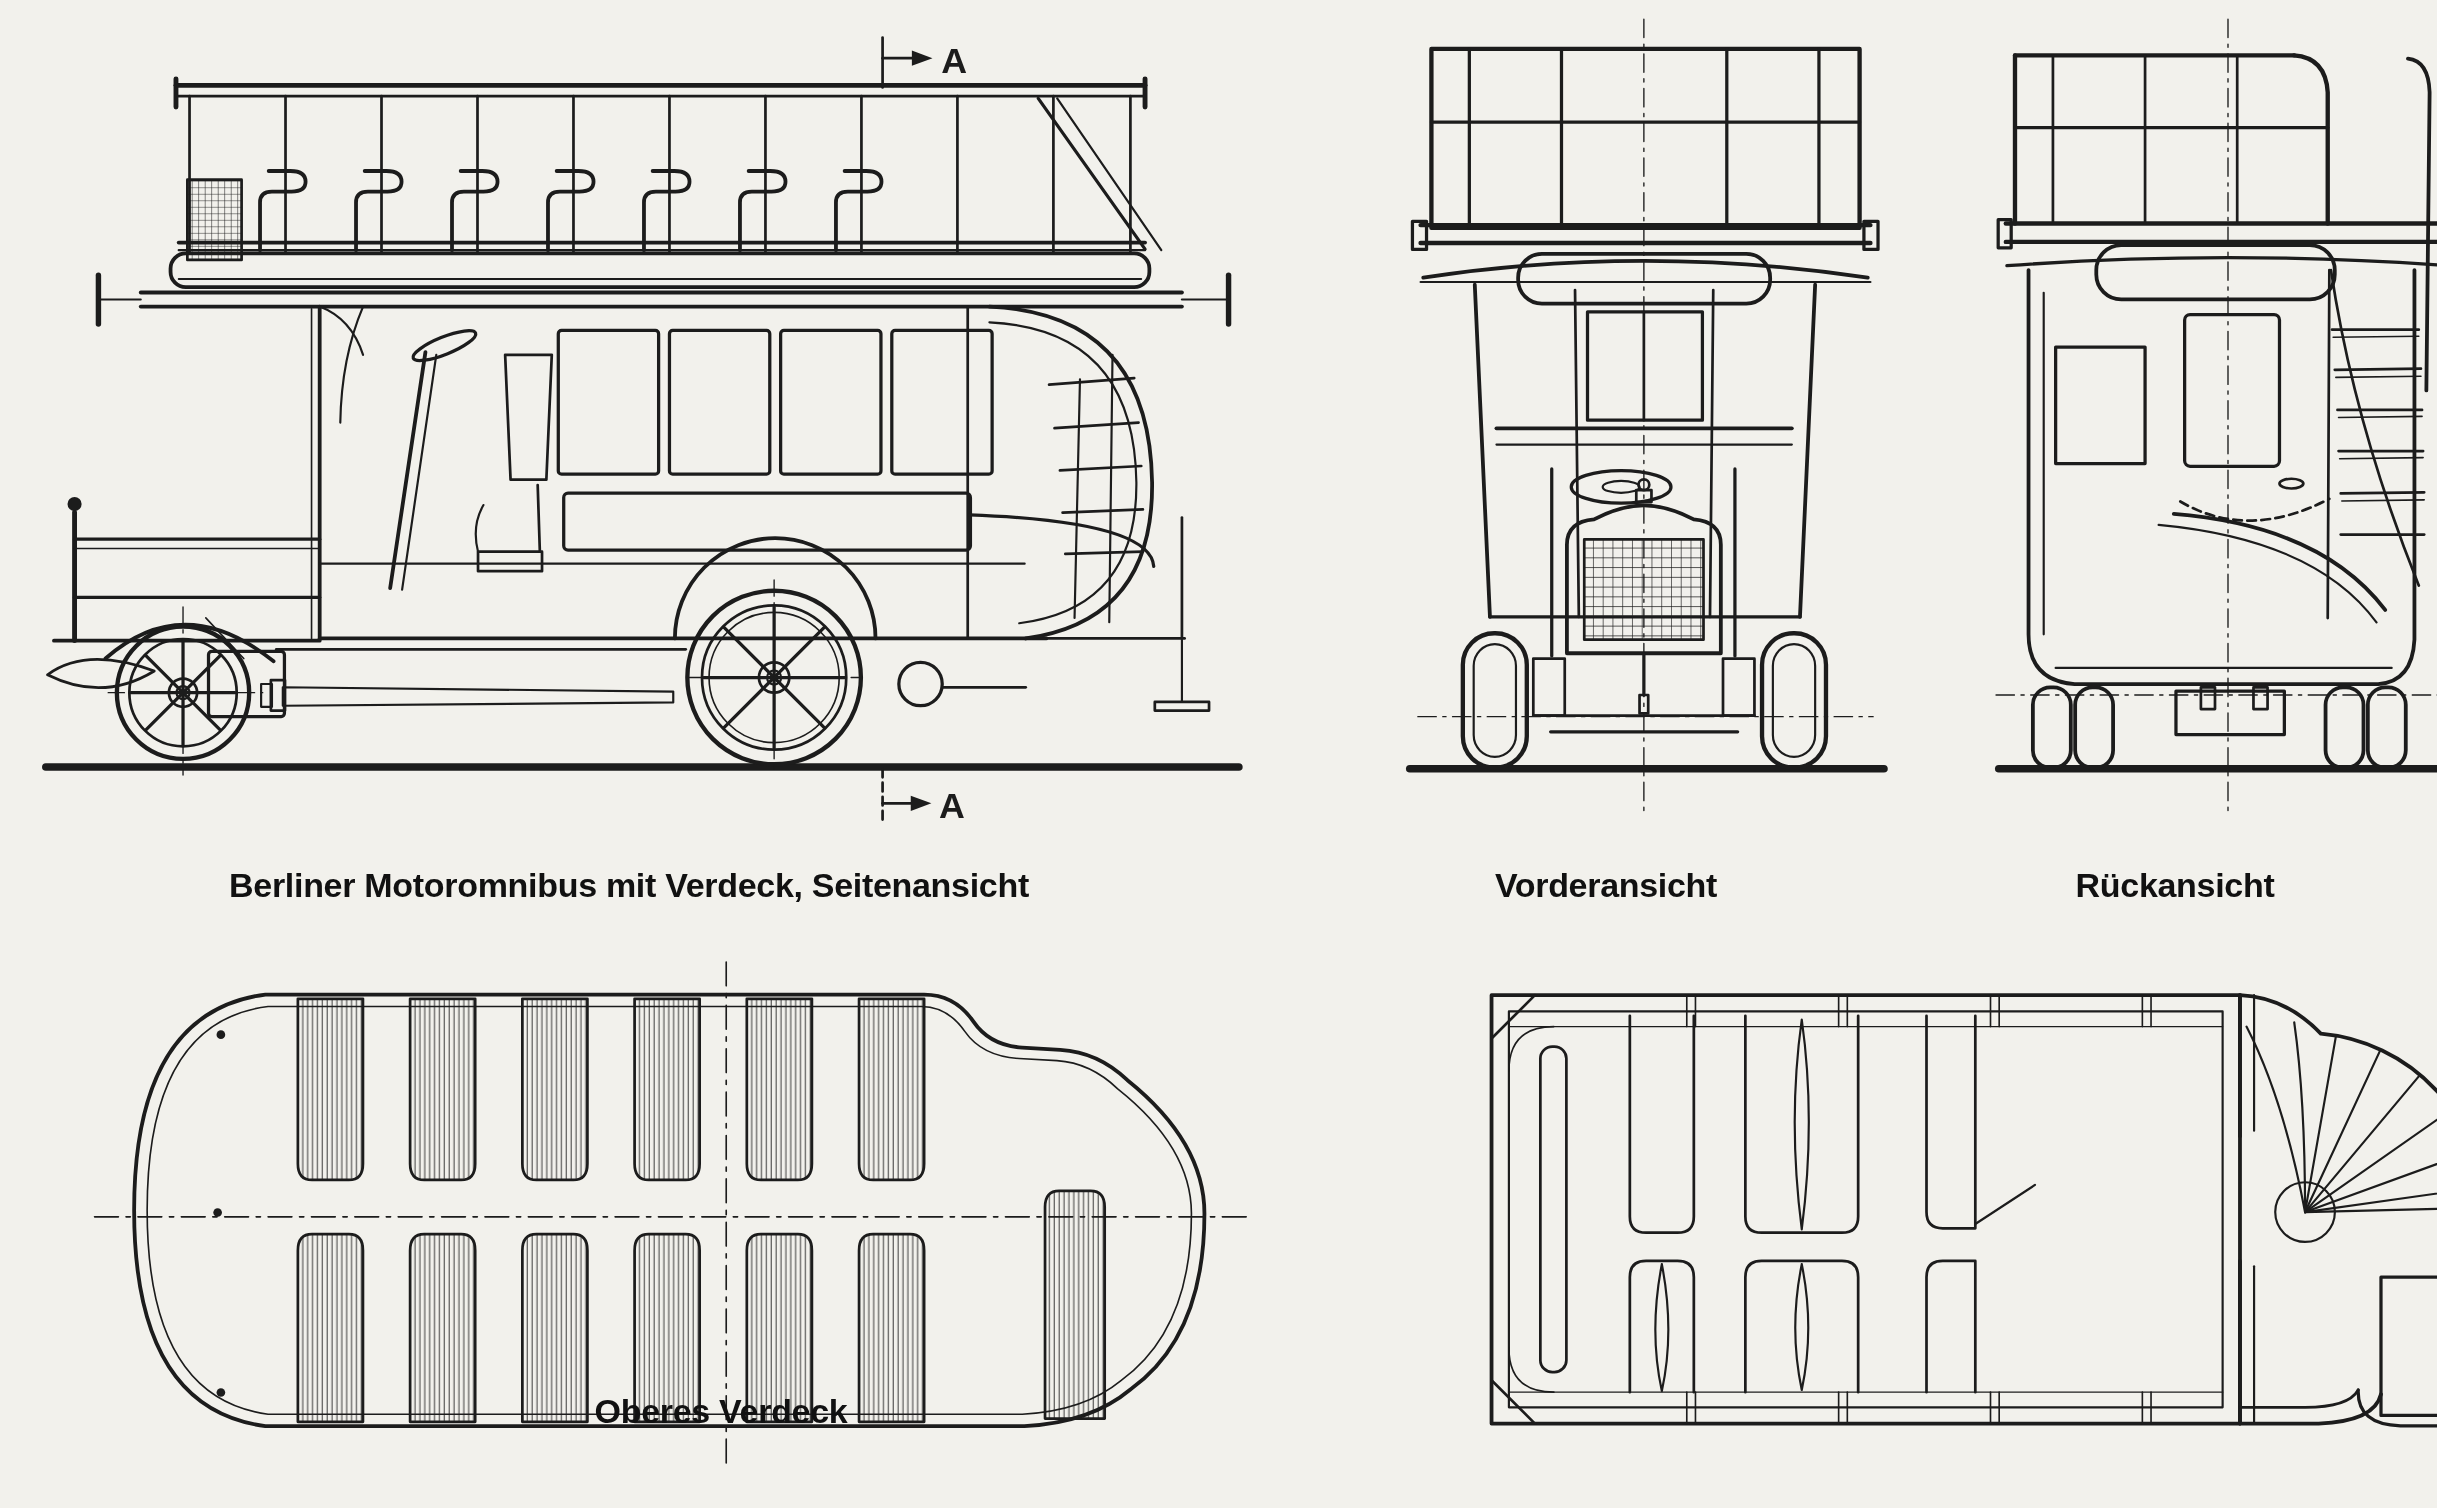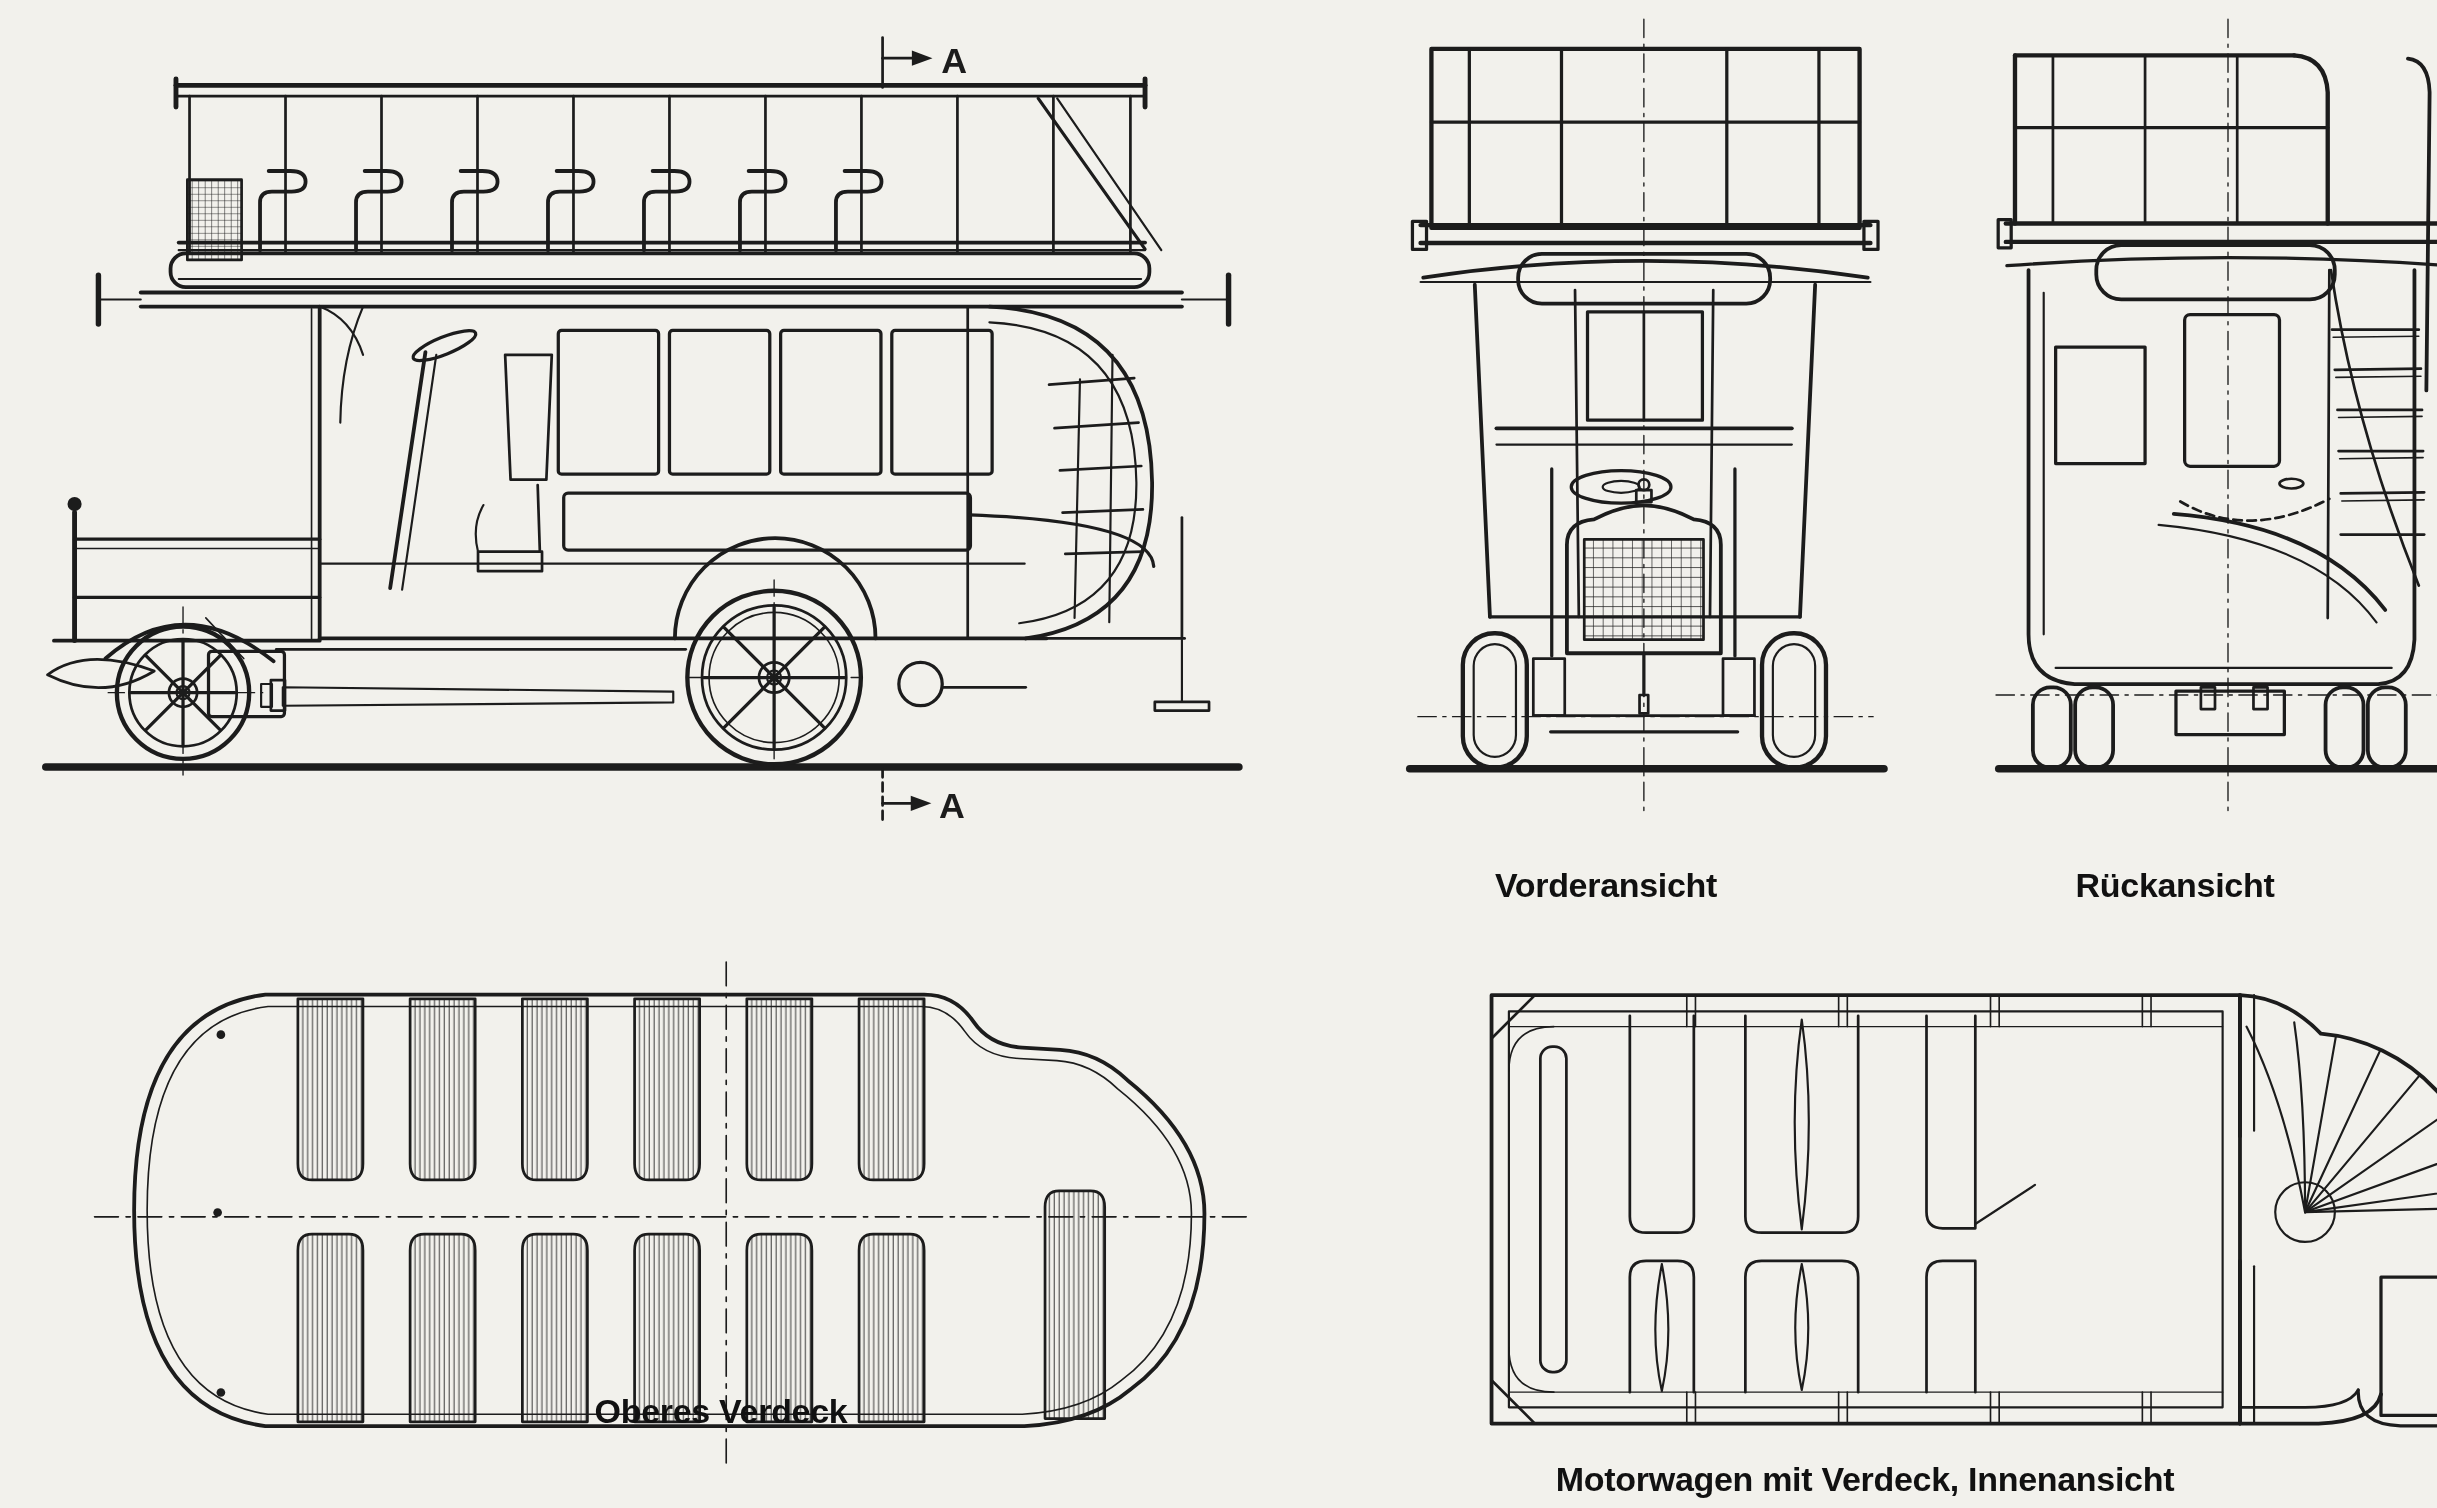--- a/index.html
+++ b/index.html
@@ -440,19 +440,19 @@
           <path d="M1890,470 Q1892,548 1858,585" stroke-width="6"></path>
           <rect x="1700" y="590" width="165" height="255" stroke-width="6"></rect>
           <path d="M1440,830 H1560 Q1640,830 1658,798" stroke-width="5"></path>
           <path d="M1440,860 H1585 Q1688,856 1700,806" stroke-width="7"></path>
           <path d="M1658,798 Q1656,862 1736,864 H1866 V845" stroke-width="6"></path>
         </g>
       </g>
     </svg>
   </div>
 
+  <div class="caption" style="left:629px;top:866px">Berliner Motoromnibus mit Verdeck, Seitenansicht</div>
   <div class="caption" style="left:1606px;top:866px">Vorderansicht</div>
   <div class="caption" style="left:2175px;top:866px">Rückansicht</div>
   <div class="caption" style="left:721px;top:1392px">Oberes Verdeck</div>
-  <div class="caption" style="left:1865px;top:1460px">Motorwagen mit Verdeck, Innenansicht</div>
 
 </div>
 
 
 </body></html>

